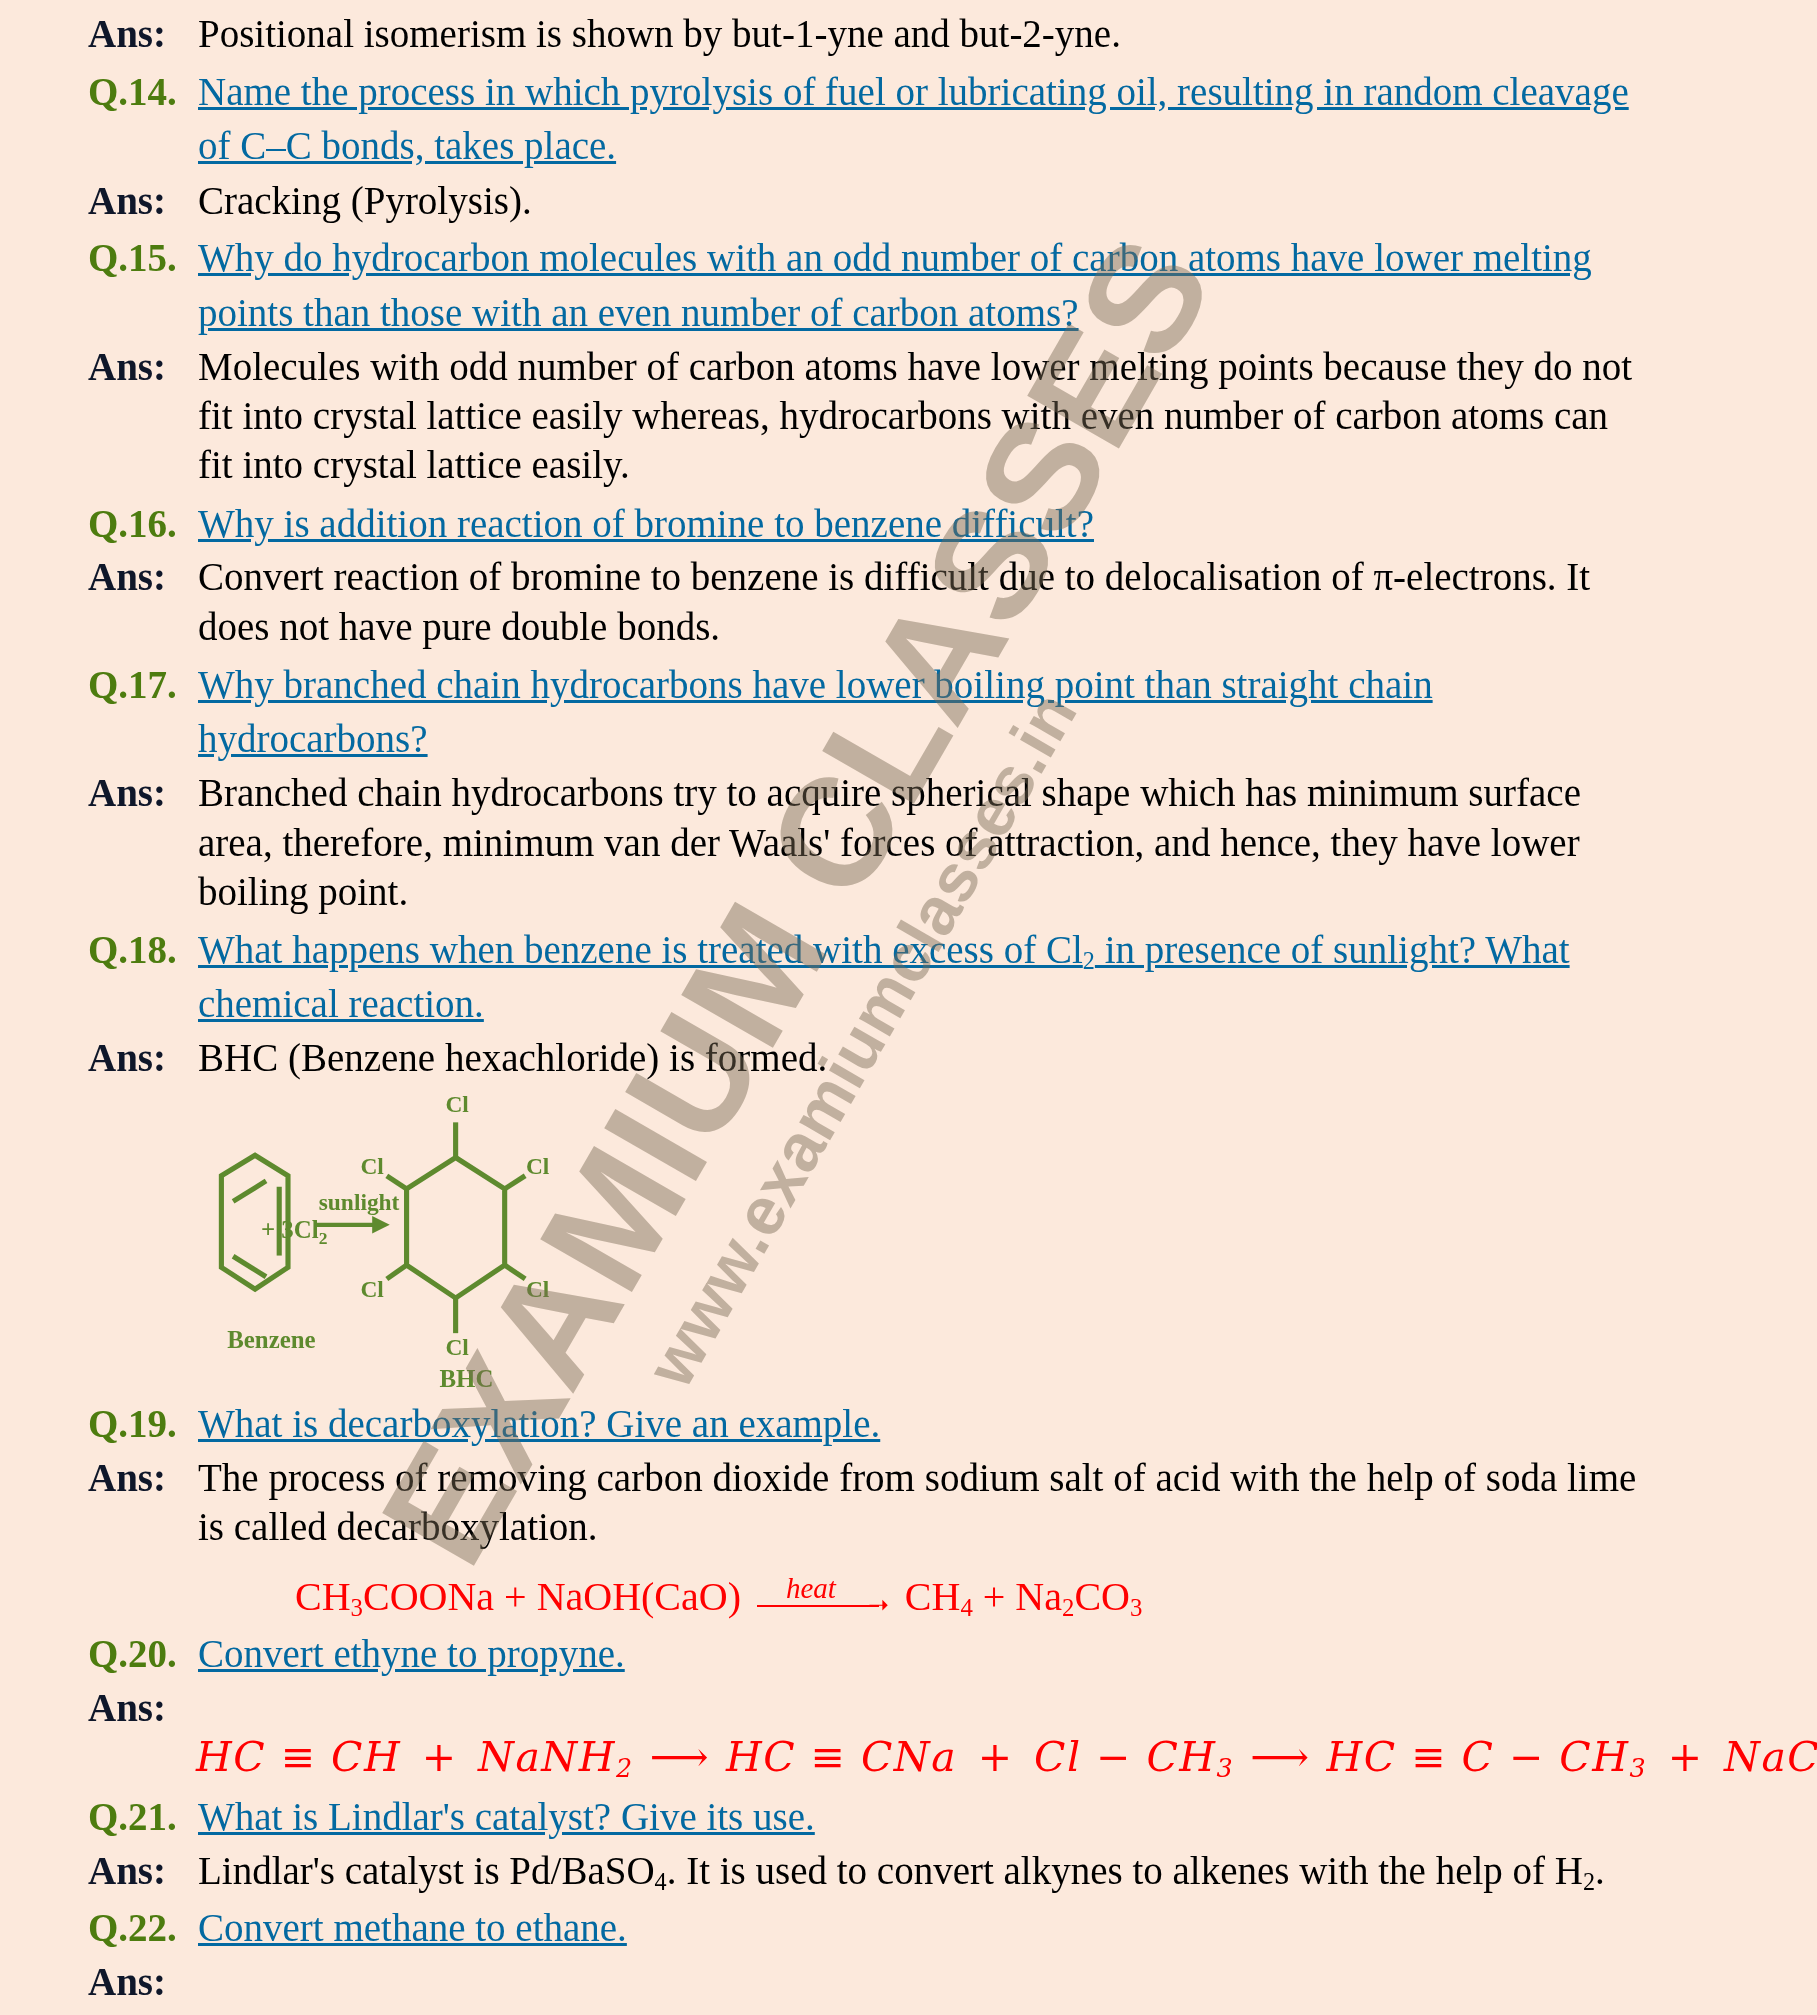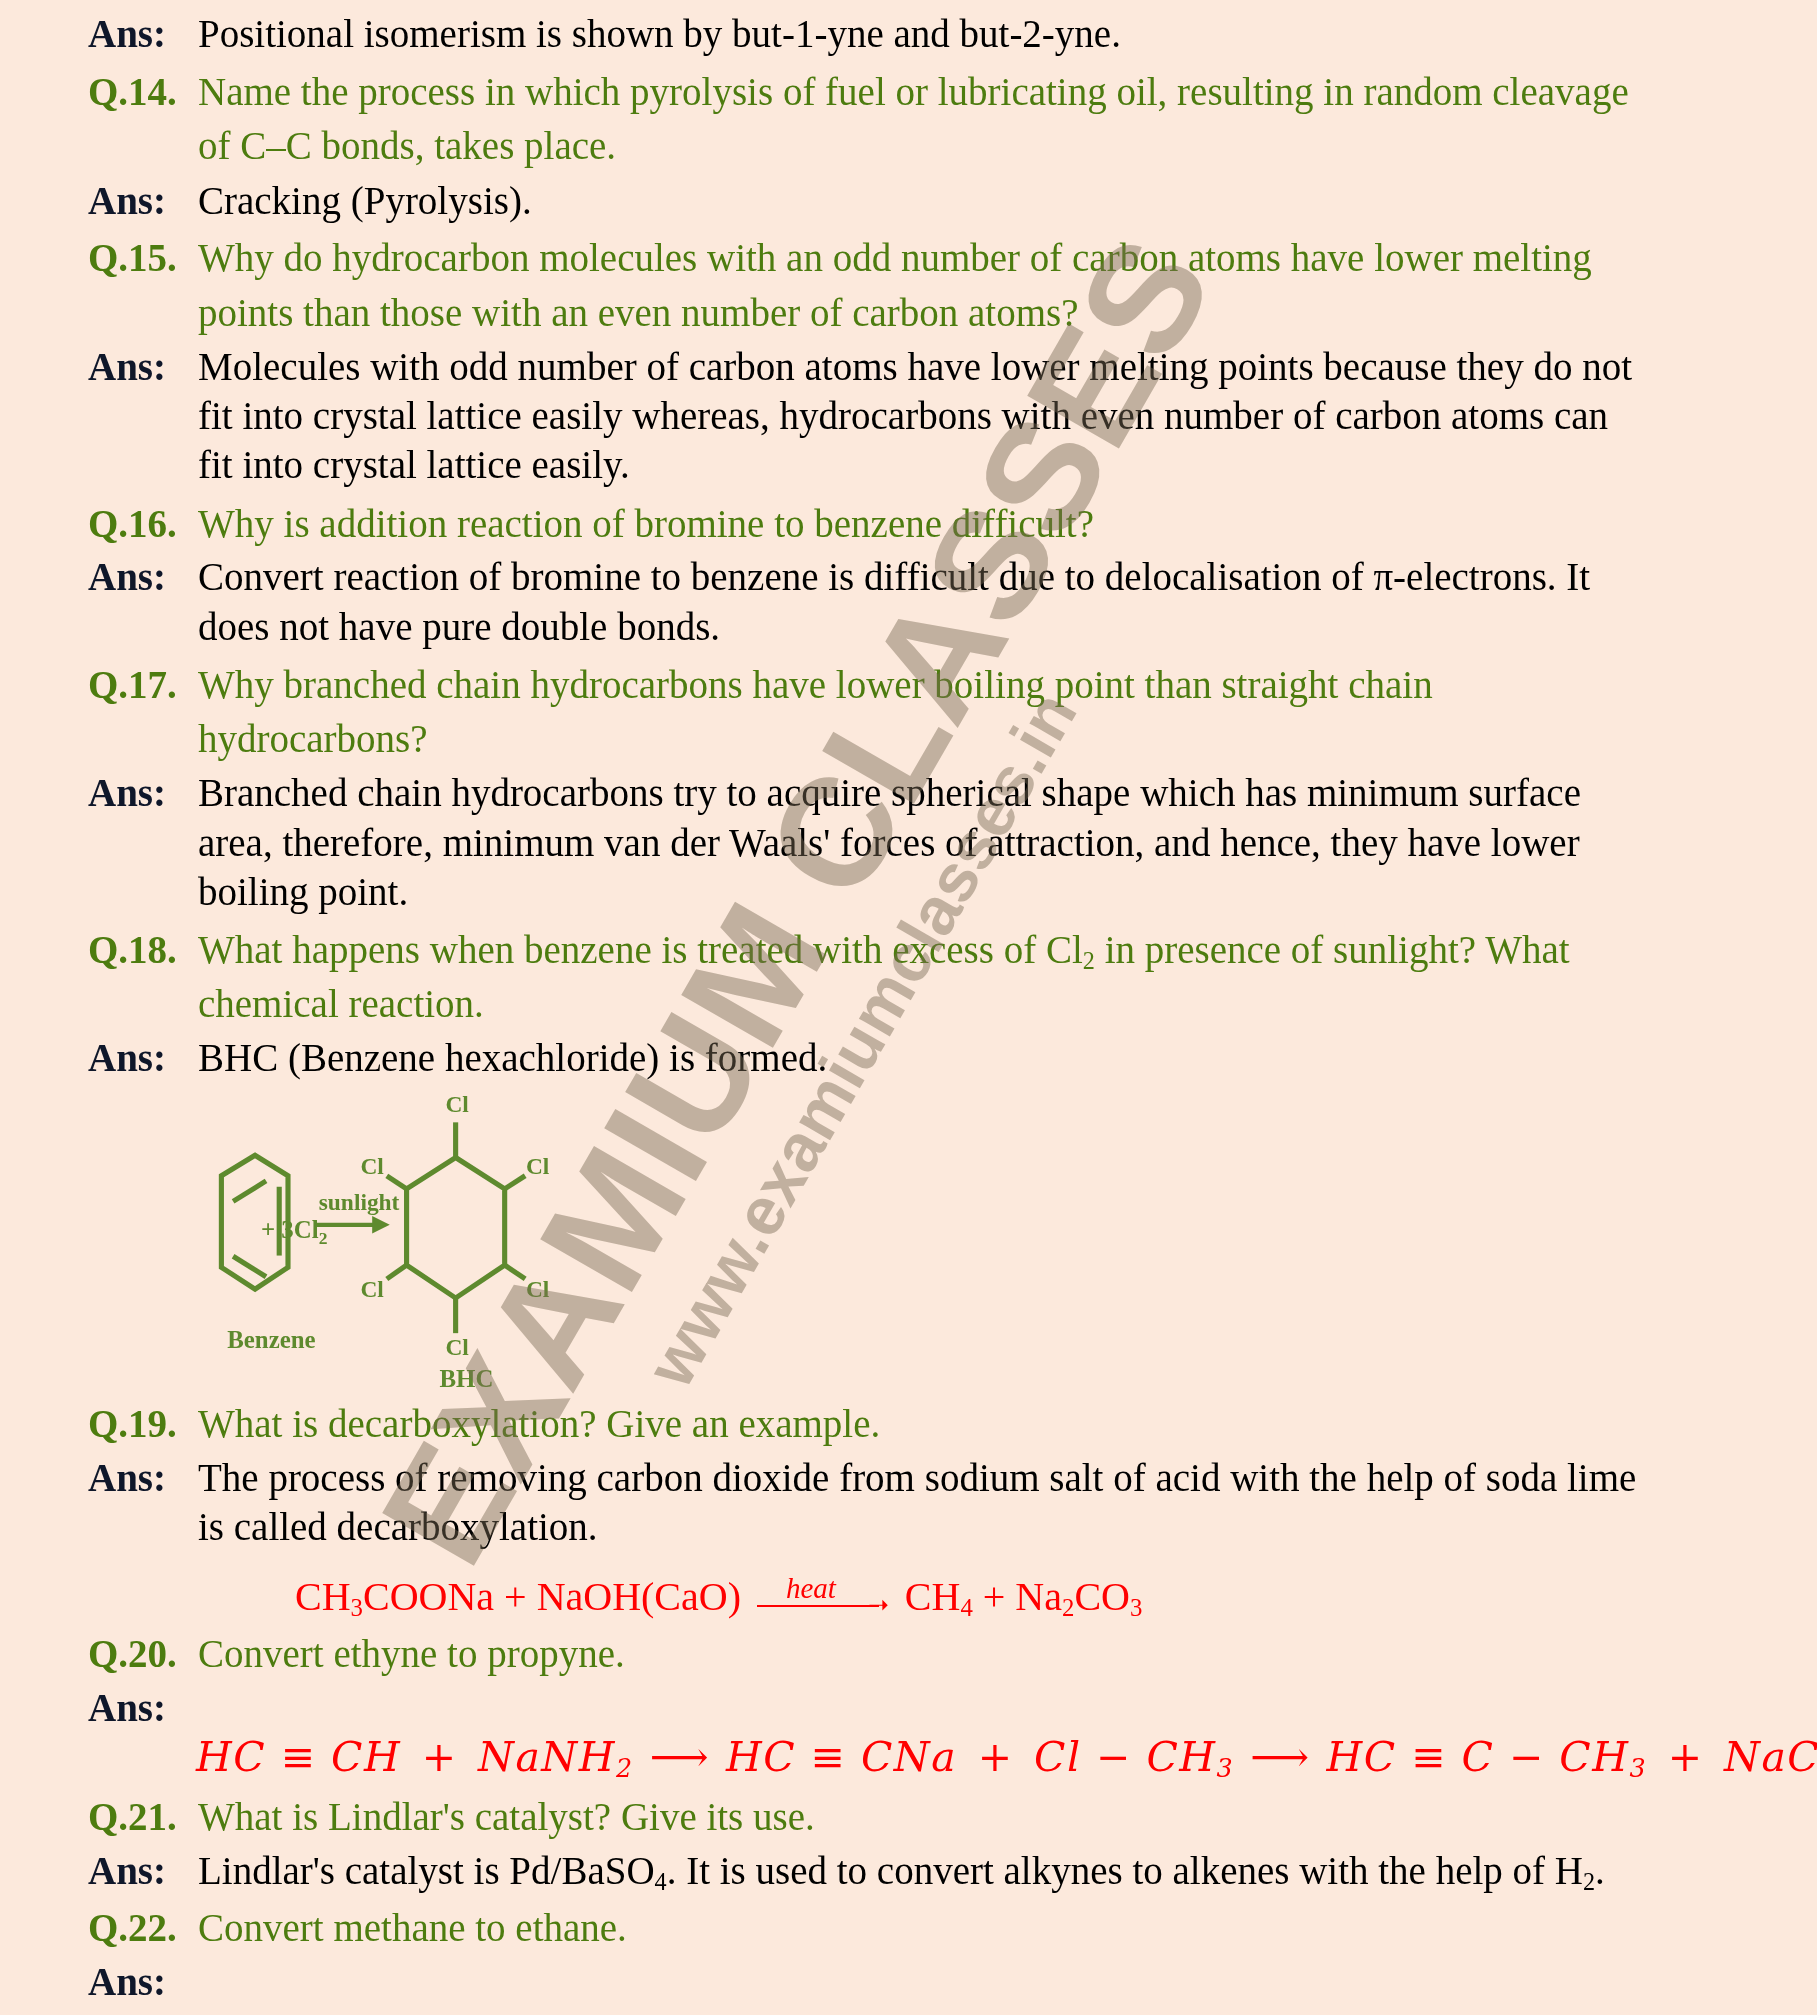--- a/index.html
+++ b/index.html
@@ -5,21 +5,21 @@
   html, body { margin:0; padding:0; }
   body {
     width:1817px; height:2015px; background:#FCE9DC; position:relative; overflow:hidden;
     font-family:"Liberation Serif", "DejaVu Serif", serif; font-size:39px; color:#000;
   }
   .row { position:absolute; left:0; width:1817px; white-space:nowrap; line-height:47px; }
   .lbl { position:absolute; left:88px; font-weight:bold; }
   .q .lbl { color:#4d7c0f; }
   .a .lbl { color:#0f172a; }
   .txt { position:absolute; left:198px; }
-  .q .txt { color:#4d7c0f; }
+  .q .txt { color:#0369a1;text-decoration:underline; }
   .a .txt { color:#000; }
   sub { font-size:0.62em; vertical-align:-0.25em; line-height:0; }
   .eq { position:absolute; color:#FF0000; white-space:nowrap; }
   .eq1 { left:295px; top:1573px; font-size:40px; }
   .eq1 .arrow { display:inline-block; position:relative; width:132px; margin:0 5.9px; vertical-align:middle; }
   .eq1 .arrow .line { position:absolute; left:0; right:10.3px; top:4.4px; height:2.2px; background:#FF0000; }
   .eq1 .arrow .head { position:absolute; right:0; top:-6.6px; font-size:25px; line-height:22px; }
   .eq1 .arrow .over { position:absolute; left:29px; top:-47px; font-style:italic; font-size:29px;margin-top:18px; }
   .eq2 { left:196px; top:1733px; font-size:41px; font-style:italic; font-family:"DejaVu Serif", serif; letter-spacing:1.5px; }
   .eq2 .sp { display:inline-block; width:20.5px; }

